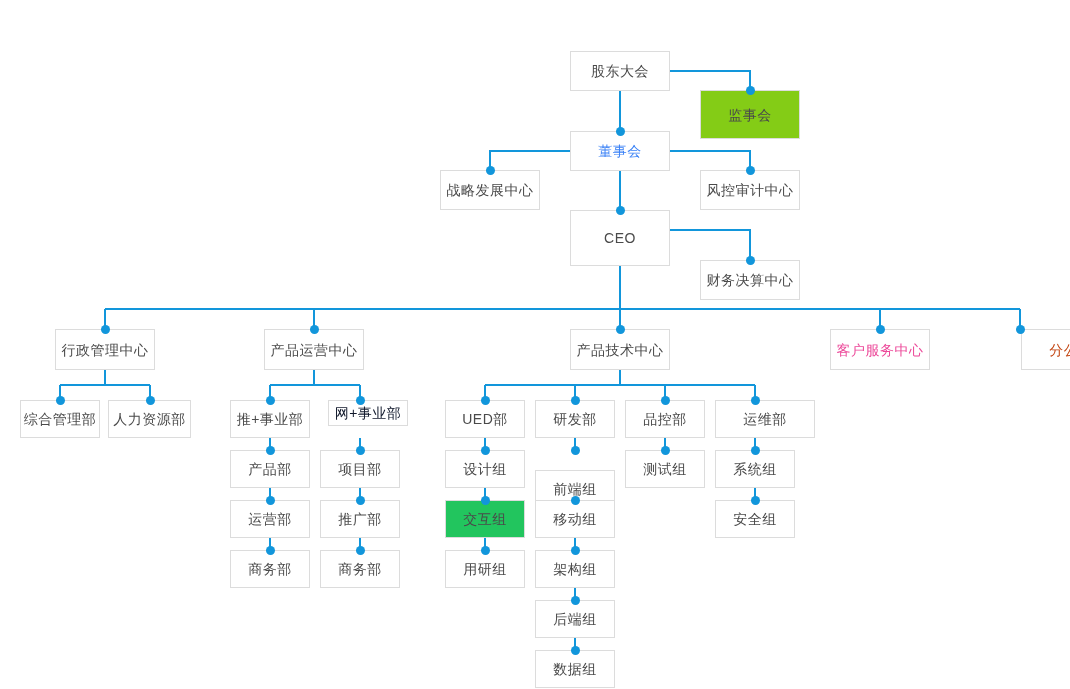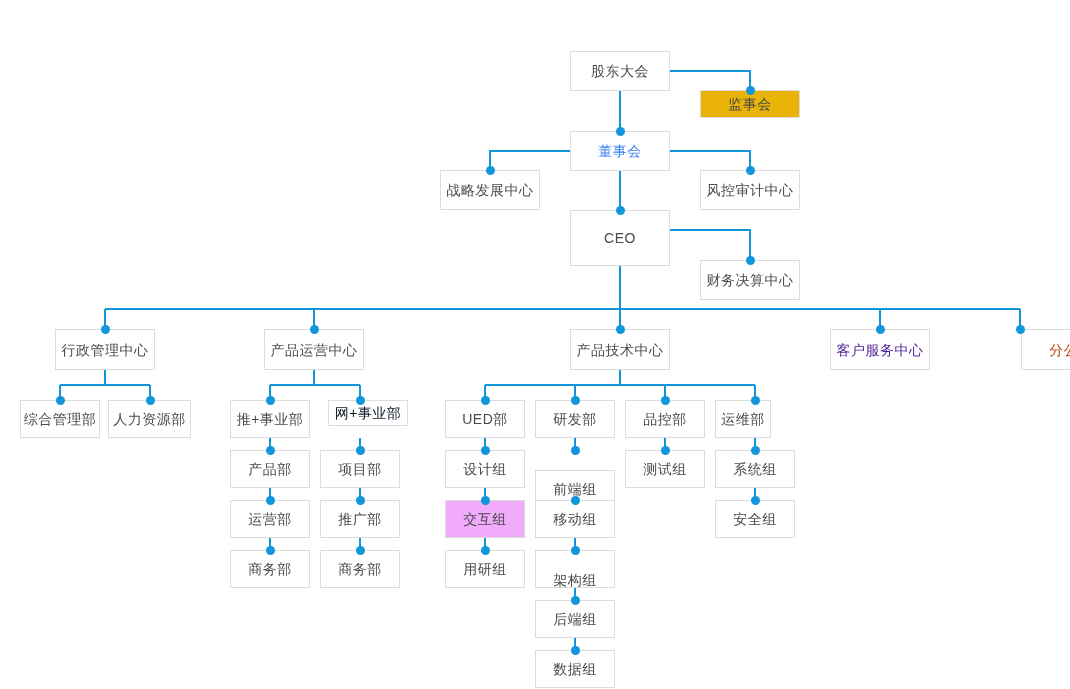--- a/index.html
+++ b/index.html
@@ -88,21 +88,21 @@
       <path d="M575,538 L575,550" stroke="#1296db" stroke-width="1.6" fill="none" shape-rendering="crispEdges"></path>
       <path d="M575,588 L575,600" stroke="#1296db" stroke-width="1.6" fill="none" shape-rendering="crispEdges"></path>
       <path d="M575,638 L575,650" stroke="#1296db" stroke-width="1.6" fill="none" shape-rendering="crispEdges"></path>
       <path d="M665,438 L665,450" stroke="#1296db" stroke-width="1.6" fill="none" shape-rendering="crispEdges"></path>
       <path d="M755,438 L755,450" stroke="#1296db" stroke-width="1.6" fill="none" shape-rendering="crispEdges"></path>
       <path d="M755,488 L755,500" stroke="#1296db" stroke-width="1.6" fill="none" shape-rendering="crispEdges"></path>
     </svg>
 <div class="node" style="left: 570px; top: 51px; width: 100px; height: 40px; border-color: rgb(220, 220, 220); background: rgb(255, 255, 255); color: rgb(74, 74, 74);">
       <span class="node-label">股东大会</span>
     </div>
-    <div class="node" style="left: 700px; top: 90px; width: 100px; height: 28px; border-color: rgb(220, 220, 220); background: #eab308; color: rgb(74, 74, 74);">
+    <div class="node" style="left: 700px; top: 90px; width: 100px; height: 49px; border-color: rgb(220, 220, 220); background: #84cc16; color: rgb(74, 74, 74);">
       <span class="node-label">监事会</span>
     </div>
     <div class="node" style="left: 570px; top: 131px; width: 100px; height: 40px; border-color: rgb(220, 220, 220); background: rgb(255, 255, 255); color: #3b82f6;">
       <span class="node-label">董事会</span>
     </div>
     <div class="node" style="left: 440px; top: 170px; width: 100px; height: 40px; border-color: rgb(220, 220, 220); background: rgb(255, 255, 255); color: rgb(74, 74, 74);">
       <span class="node-label">战略发展中心</span>
     </div>
     <div class="node" style="left: 700px; top: 170px; width: 100px; height: 40px; border-color: rgb(220, 220, 220); background: rgb(255, 255, 255); color: rgb(74, 74, 74);">
       <span class="node-label">风控审计中心</span>
@@ -115,21 +115,21 @@
     </div>
     <div class="node" style="left: 55px; top: 329px; width: 100px; height: 41px; border-color: rgb(220, 220, 220); background: rgb(255, 255, 255); color: rgb(74, 74, 74);">
       <span class="node-label">行政管理中心</span>
     </div>
     <div class="node" style="left: 264px; top: 329px; width: 100px; height: 41px; border-color: rgb(220, 220, 220); background: rgb(255, 255, 255); color: rgb(74, 74, 74);">
       <span class="node-label">产品运营中心</span>
     </div>
     <div class="node" style="left: 570px; top: 329px; width: 100px; height: 41px; border-color: rgb(220, 220, 220); background: rgb(255, 255, 255); color: rgb(74, 74, 74);">
       <span class="node-label">产品技术中心</span>
     </div>
-    <div class="node" style="left: 830px; top: 329px; width: 100px; height: 41px; border-color: rgb(220, 220, 220); background: rgb(255, 255, 255); color: #4c1d95;">
+    <div class="node" style="left: 830px; top: 329px; width: 100px; height: 41px; border-color: rgb(220, 220, 220); background: rgb(255, 255, 255); color: #ec4899;">
       <span class="node-label">客户服务中心</span>
     </div>
     <div class="node" style="left: 1021px; top: 329px; width: 100px; height: 41px; border-color: rgb(220, 220, 220); background: rgb(255, 255, 255); color: #c2410c;">
       <span class="node-label">分公司</span>
     </div>
     <div class="node" style="left: 20px; top: 400px; width: 80px; height: 38px; border-color: rgb(220, 220, 220); background: rgb(255, 255, 255); color: rgb(74, 74, 74);">
       <span class="node-label">综合管理部</span>
     </div>
     <div class="node" style="left: 108px; top: 400px; width: 83px; height: 38px; border-color: rgb(220, 220, 220); background: rgb(255, 255, 255); color: rgb(74, 74, 74);">
       <span class="node-label">人力资源部</span>
@@ -157,51 +157,51 @@
     </div>
     <div class="node" style="left: 320px; top: 550px; width: 80px; height: 38px; border-color: rgb(220, 220, 220); background: rgb(255, 255, 255); color: rgb(74, 74, 74);">
       <span class="node-label">商务部</span>
     </div>
     <div class="node" style="left: 445px; top: 400px; width: 80px; height: 38px; border-color: rgb(220, 220, 220); background: rgb(255, 255, 255); color: rgb(74, 74, 74);">
       <span class="node-label">UED部</span>
     </div>
     <div class="node" style="left: 445px; top: 450px; width: 80px; height: 38px; border-color: rgb(220, 220, 220); background: rgb(255, 255, 255); color: rgb(74, 74, 74);">
       <span class="node-label">设计组</span>
     </div>
-    <div class="node" style="left: 445px; top: 500px; width: 80px; height: 38px; border-color: rgb(220, 220, 220); background: #f0abfc; color: rgb(74, 74, 74);">
+    <div class="node" style="left: 445px; top: 500px; width: 80px; height: 38px; border-color: rgb(220, 220, 220); background: #22c55e; color: rgb(74, 74, 74);">
       <span class="node-label">交互组</span>
     </div>
     <div class="node" style="left: 445px; top: 550px; width: 80px; height: 38px; border-color: rgb(220, 220, 220); background: rgb(255, 255, 255); color: rgb(74, 74, 74);">
       <span class="node-label">用研组</span>
     </div>
     <div class="node" style="left: 535px; top: 400px; width: 80px; height: 38px; border-color: rgb(220, 220, 220); background: rgb(255, 255, 255); color: rgb(74, 74, 74);">
       <span class="node-label">研发部</span>
     </div>
     <div class="node" style="left: 535px; top: 450px; width: 80px; height: 38px; border-color: rgb(220, 220, 220); background: rgb(255, 255, 255); color: rgb(74, 74, 74); margin-top: 20px;">
       <span class="node-label">前端组</span>
     </div>
     <div class="node" style="left: 535px; top: 500px; width: 80px; height: 38px; border-color: rgb(220, 220, 220); background: rgb(255, 255, 255); color: rgb(74, 74, 74);">
       <span class="node-label">移动组</span>
     </div>
-    <div class="node" style="left: 535px; top: 550px; width: 80px; height: 38px; border-color: rgb(220, 220, 220); background: rgb(255, 255, 255); color: rgb(74, 74, 74); align-items: flex-end;">
+    <div class="node" style="left: 535px; top: 550px; width: 80px; height: 38px; border-color: rgb(220, 220, 220); background: rgb(255, 255, 255); color: rgb(74, 74, 74);">
       <span class="node-label">架构组</span>
     </div>
     <div class="node" style="left: 535px; top: 600px; width: 80px; height: 38px; border-color: rgb(220, 220, 220); background: rgb(255, 255, 255); color: rgb(74, 74, 74);">
       <span class="node-label">后端组</span>
     </div>
     <div class="node" style="left: 535px; top: 650px; width: 80px; height: 38px; border-color: rgb(220, 220, 220); background: rgb(255, 255, 255); color: rgb(74, 74, 74);">
       <span class="node-label">数据组</span>
     </div>
     <div class="node" style="left: 625px; top: 400px; width: 80px; height: 38px; border-color: rgb(220, 220, 220); background: rgb(255, 255, 255); color: rgb(74, 74, 74);">
       <span class="node-label">品控部</span>
     </div>
     <div class="node" style="left: 625px; top: 450px; width: 80px; height: 38px; border-color: rgb(220, 220, 220); background: rgb(255, 255, 255); color: rgb(74, 74, 74);">
       <span class="node-label">测试组</span>
     </div>
-    <div class="node" style="left: 715px; top: 400px; width: 56px; height: 38px; border-color: rgb(220, 220, 220); background: rgb(255, 255, 255); color: rgb(74, 74, 74);">
+    <div class="node" style="left: 715px; top: 400px; width: 100px; height: 38px; border-color: rgb(220, 220, 220); background: rgb(255, 255, 255); color: rgb(74, 74, 74);">
       <span class="node-label">运维部</span>
     </div>
     <div class="node" style="left: 715px; top: 450px; width: 80px; height: 38px; border-color: rgb(220, 220, 220); background: rgb(255, 255, 255); color: rgb(74, 74, 74);">
       <span class="node-label">系统组</span>
     </div>
     <div class="node" style="left: 715px; top: 500px; width: 80px; height: 38px; border-color: rgb(220, 220, 220); background: rgb(255, 255, 255); color: rgb(74, 74, 74);">
       <span class="node-label">安全组</span>
     </div>
     <div class="dot" style="left: 615.5px; top: 126.5px; background: rgb(18, 150, 219);"></div>
     <div class="dot" style="left: 745.5px; top: 85.5px; background: rgb(18, 150, 219);"></div>

